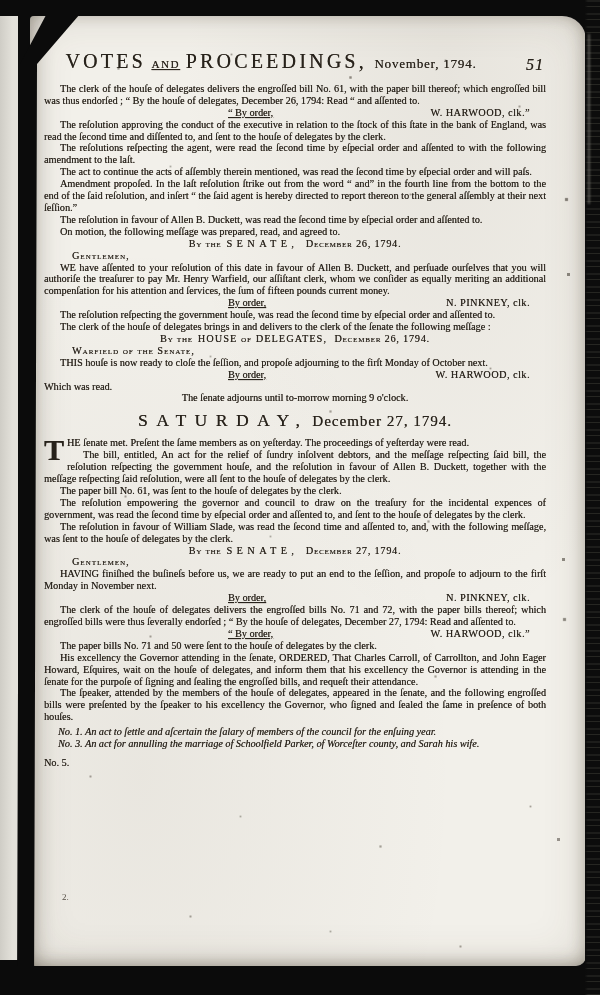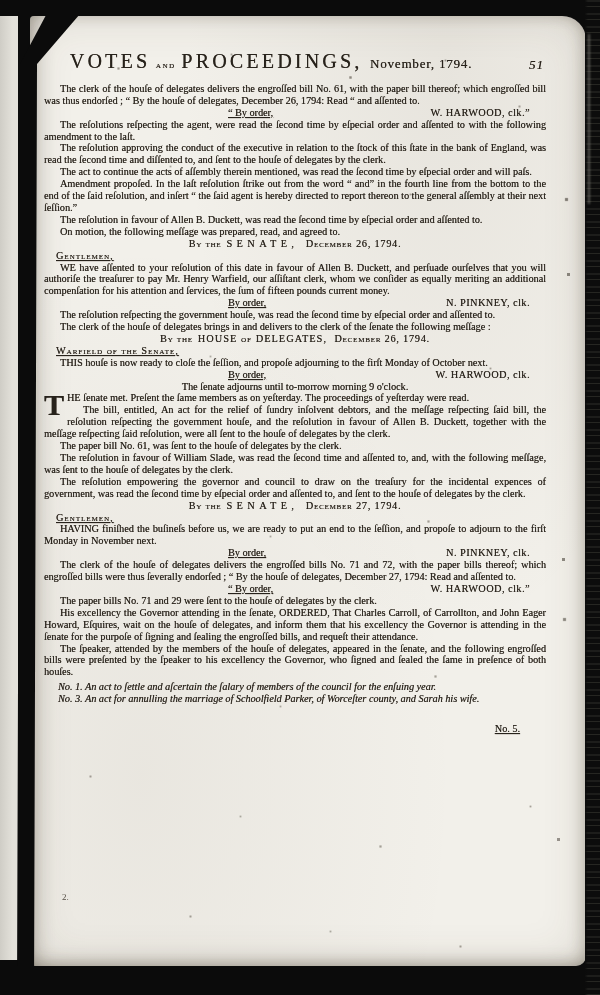--- a/index.html
+++ b/index.html
@@ -80,42 +80,42 @@
   }
 
   
   .text{
     position:absolute;left:14px;top:40px;width:502px;
     font-size:10.2px;line-height:11.9px;color:var(--ink);
     text-shadow:0.2px 0.2px 0.5px rgba(45,36,26,0.75);
   }
   .header{position:relative;text-align:center;margin:0 48px 12px 0;white-space:nowrap;}
   .h-votes,.h-proc{font-size:20px;letter-spacing:3.2px;}
-  .h-and{font-size:10px;font-variant:small-caps;letter-spacing:1.6px;margin:0 3px;}
+  .h-and{font-size:16px;font-variant:small-caps;letter-spacing:1.6px;margin:0 3px;text-decoration:underline;}
   .h-date{font-size:13px;letter-spacing:0.8px;margin-left:5px;}
-  .page-number{position:absolute;right:-46px;top:3px;font-size:13px;font-style:italic;letter-spacing:1px;}
+  .page-number{position:absolute;right:-46px;top:3px;font-size:16px;font-style:italic;letter-spacing:1px;}
 
   .c-para{text-indent:16px;text-align:justify;}
   .c-flush{text-indent:0;}
   .c-center{text-align:center;}
-  .c-speech-head{margin-left:12px;font-variant:small-caps;letter-spacing:1px;text-decoration:underline;}
+  .c-speech-head{margin-left:28px;font-variant:small-caps;letter-spacing:1px;}
   .c-byline{text-align:center;font-variant:small-caps;letter-spacing:0.8px;}
   .c-byline .bl-name{letter-spacing:4.5px;margin:0 4px 0 5px;}
   .c-byline.house .bl-name{letter-spacing:1.1px;}
   .c-byorder{display:flex;}
   .bo-label{margin-left:184px;text-decoration:underline;}
   .bo-name{margin-left:auto;margin-right:16px;letter-spacing:0.5px;}
   .c-day-heading{text-align:center;margin:7px 0 6px;font-size:17.5px;line-height:19px;}
   .c-day-heading .dh-day{letter-spacing:8.5px;}
   .c-day-heading .dh-date{font-size:15px;letter-spacing:1px;margin-left:4px;}
   .c-dropcap{text-align:justify;}
   .c-dropcap .init{float:left;font-size:30px;line-height:23px;font-weight:bold;margin:1px 3px 0 0;}
   .c-list{margin-left:14px;text-indent:0;font-style:italic;}
   .c-para + .c-list{margin-top:3px;}
-  .c-catchword{text-align:right;padding-right:26px;margin-top:18px;text-decoration:underline;}
+  .c-catchword{padding-right:26px;margin-top:7px;}
   .sig-mark{position:absolute;left:32px;top:876px;font-size:9px;color:rgba(45,38,28,0.8);}
 </style>
 </head>
 <body>
 
 <div class="scan">
   <div class="left-page"></div>
 
   <div class="page">
     <div class="specks"></div>
@@ -127,61 +127,63 @@
         <span class="h-proc">PROCEEDINGS,</span>
         <span class="h-date">November, 1794.</span>
         <span class="page-number">51</span>
       </div>
       <div id="content">
           <div class="c-para">The clerk of the houſe of delegates delivers the engroſſed bill No. 61, with the paper bill thereof; which engroſſed bill was thus endorſed ; “ By the houſe of delegates, December 26, 1794: Read “ and aſſented to.</div>
           <div class="c-byorder">
             <span class="bo-label">“ By order,</span>
             <span class="bo-name">W. HARWOOD, clk.”</span>
           </div>
+          <div class="c-para">The reſolution approving the conduct of the executive in relation to the ſtock of this ſtate in the bank of England, was read the ſecond time and diſſented to, and ſent to the houſe of delegates by the clerk.</div>
           <div class="c-para">The reſolutions reſpecting the agent, were read the ſecond time by eſpecial order and aſſented to with the following amendment to the laſt.</div>
-          <div class="c-para">The reſolution approving the conduct of the executive in relation to the ſtock of this ſtate in the bank of England, was read the ſecond time and diſſented to, and ſent to the houſe of delegates by the clerk.</div>
           <div class="c-para">The act to continue the acts of aſſembly therein mentioned, was read the ſecond time by eſpecial order and will paſs.</div>
           <div class="c-para">Amendment propoſed.  In the laſt reſolution ſtrike out from the word “ and” in the fourth line from the bottom to the end of the ſaid reſolution, and inſert “ the ſaid agent is hereby directed to report thereon to the general aſſembly at their next ſeſſion.”</div>
           <div class="c-para">The reſolution in favour of Allen B. Duckett, was read the ſecond time by eſpecial order and aſſented to.</div>
           <div class="c-para">On motion, the following meſſage was prepared, read, and agreed to.</div>
           <div class="c-byline senate"><span class="bl-pre">By the</span><span class="bl-name">SENATE,</span><span class="bl-date"> December 26, 1794.</span></div>
           <div class="c-speech-head">Gentlemen,</div>
           <div class="c-para">WE have aſſented to your reſolution of this date in favour of Allen B. Duckett, and perſuade ourſelves that you will authoriſe the treaſurer to pay Mr. Henry Warfield, our aſſiſtant clerk, whom we conſider as equally meriting an additional compenſation for his attention and ſervices, the ſum of fifteen pounds current money.</div>
           <div class="c-byorder">
             <span class="bo-label">By order,</span>
             <span class="bo-name">N. PINKNEY, clk.</span>
           </div>
           <div class="c-para">The reſolution reſpecting the government houſe, was read the ſecond time by eſpecial order and aſſented to.</div>
           <div class="c-para">The clerk of the houſe of delegates brings in and delivers to the clerk of the ſenate the following meſſage :</div>
           <div class="c-byline house"><span class="bl-pre">By the</span><span class="bl-name">HOUSE of DELEGATES,</span><span class="bl-date"> December 26, 1794.</span></div>
           <div class="c-speech-head">Warfield of the Senate,</div>
           <div class="c-para">THIS houſe is now ready to cloſe the ſeſſion, and propoſe adjourning to the firſt Monday of October next.</div>
           <div class="c-byorder">
             <span class="bo-label">By order,</span>
             <span class="bo-name">W. HARWOOD, clk.</span>
           </div>
+          <div class="c-flush">Which was read.</div>
           <div class="c-center">The ſenate adjourns until to-morrow morning 9 o'clock.</div>
+          <div class="c-day-heading"><span class="dh-day">SATURDAY,</span><span class="dh-date">December 27, 1794.</span></div>
           <div class="c-dropcap"><span class="init">T</span><span class="rest">HE ſenate met.  Preſent the ſame members as on yeſterday.  The proceedings of yeſterday were read.</span></div>
           <div class="c-para">The bill, entitled, An act for the relief of ſundry inſolvent debtors, and the meſſage reſpecting ſaid bill, the reſolution reſpecting the government houſe, and the reſolution in favour of Allen B. Duckett, together with the meſſage reſpecting ſaid reſolution, were all ſent to the houſe of delegates by the clerk.</div>
           <div class="c-para">The paper bill No. 61, was ſent to the houſe of delegates by the clerk.</div>
+          <div class="c-para">The reſolution empowering the governor and council to draw on the treaſury for the incidental expences of government, was read the ſecond time by eſpecial order and aſſented to, and ſent to the houſe of delegates by the clerk.</div>
           <div class="c-para">The reſolution in favour of William Slade, was read the ſecond time and aſſented to, and, with the following meſſage, was ſent to the houſe of delegates by the clerk.</div>
-          <div class="c-para">The reſolution empowering the governor and council to draw on the treaſury for the incidental expences of government, was read the ſecond time by eſpecial order and aſſented to, and ſent to the houſe of delegates by the clerk.</div>
           <div class="c-byline senate"><span class="bl-pre">By the</span><span class="bl-name">SENATE,</span><span class="bl-date"> December 27, 1794.</span></div>
           <div class="c-speech-head">Gentlemen,</div>
           <div class="c-para">HAVING finiſhed the buſineſs before us, we are ready to put an end to the ſeſſion, and propoſe to adjourn to the firſt Monday in November next.</div>
           <div class="c-byorder">
             <span class="bo-label">By order,</span>
             <span class="bo-name">N. PINKNEY, clk.</span>
           </div>
           <div class="c-para">The clerk of the houſe of delegates delivers the engroſſed bills No. 71 and 72, with the paper bills thereof; which engroſſed bills were thus ſeverally endorſed ; “ By the houſe of delegates, December 27, 1794: Read and aſſented to.</div>
           <div class="c-byorder">
             <span class="bo-label">“ By order,</span>
             <span class="bo-name">W. HARWOOD, clk.”</span>
           </div>
-          <div class="c-para">The paper bills No. 71 and 29 were ſent to the houſe of delegates by the clerk.</div>
+          <div class="c-para">The paper bills No. 71 and 50 were ſent to the houſe of delegates by the clerk.</div>
           <div class="c-para">His excellency the Governor attending in the ſenate, ORDERED, That Charles Carroll, of Carrollton, and John Eager Howard, Eſquires, wait on the houſe of delegates, and inform them that his excellency the Governor is attending in the ſenate for the purpoſe of ſigning and ſealing the engroſſed bills, and requeſt their attendance.</div>
           <div class="c-para">The ſpeaker, attended by the members of the houſe of delegates, appeared in the ſenate, and the following engroſſed bills were preſented by the ſpeaker to his excellency the Governor, who ſigned and ſealed the ſame in preſence of both houſes.</div>
           <div class="c-list">No. 1. An act to ſettle and aſcertain the ſalary of members of the council for the enſuing year.</div>
           <div class="c-list">No. 3. An act for annulling the marriage of Schoolfield Parker, of Worceſter county, and Sarah his wife.</div>
           <div class="c-catchword">No. 5.</div>
         </div>
     </div>
 
     <div class="sig-mark">2.</div>
   </div>

